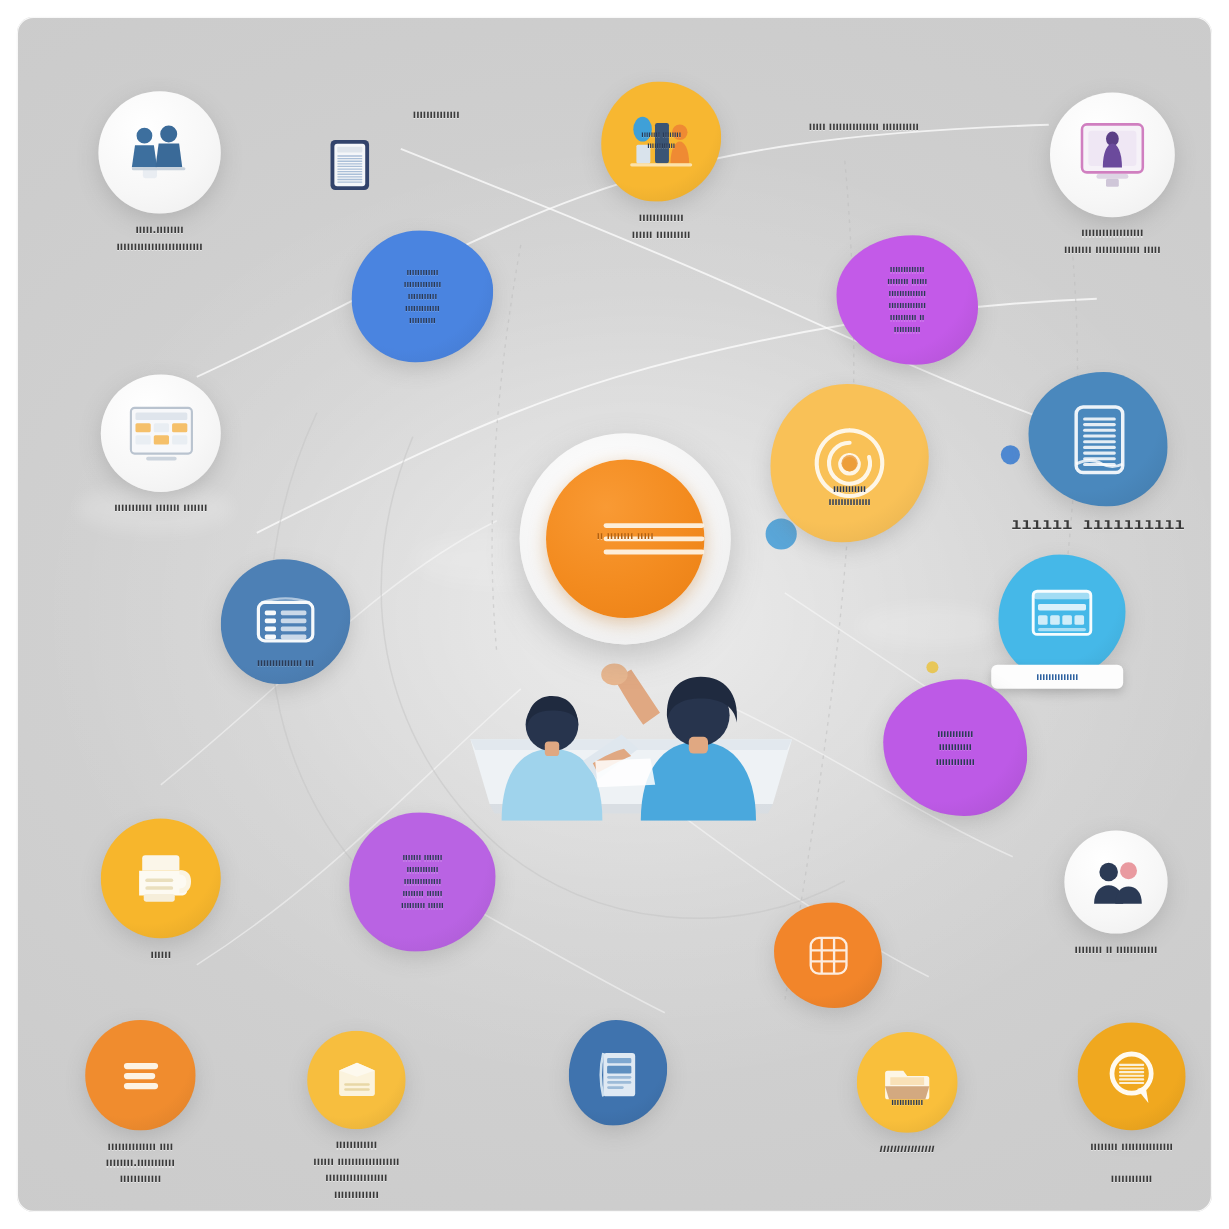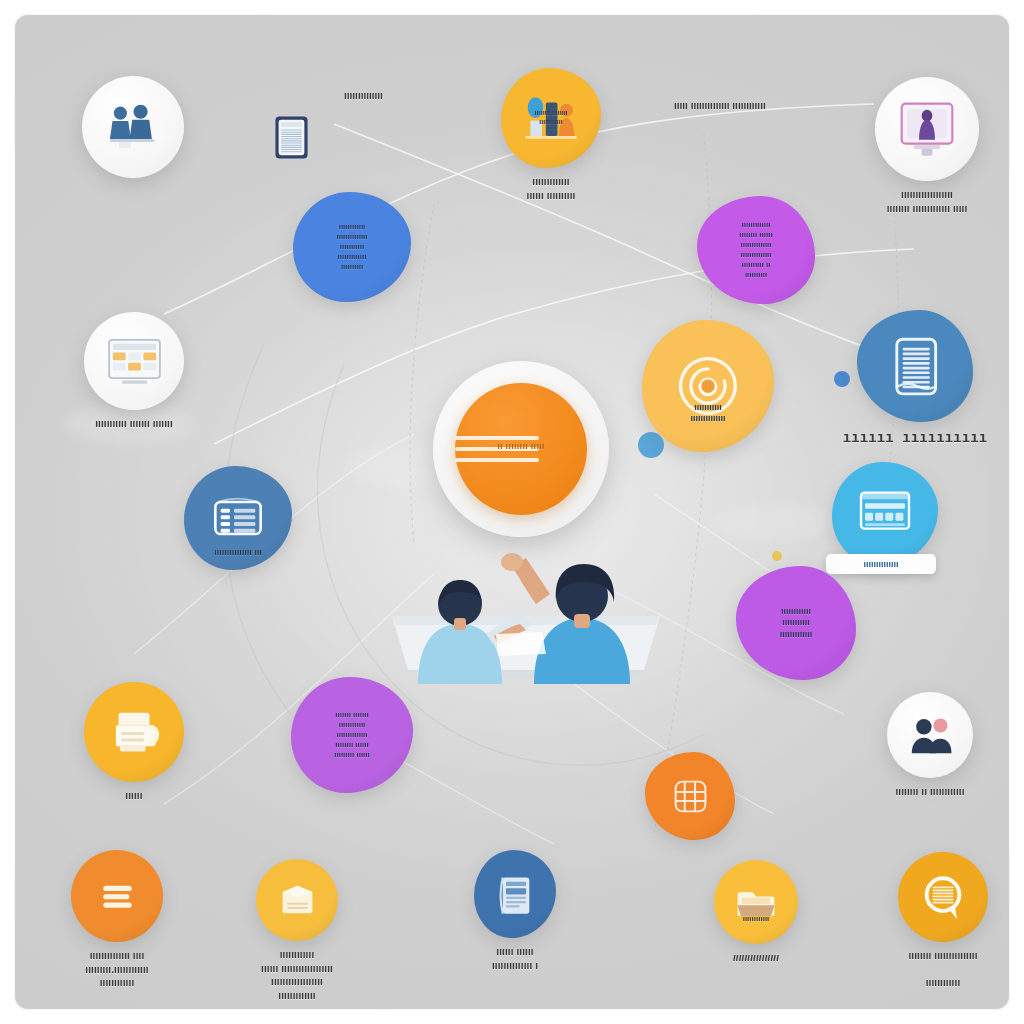--- a/index.html
+++ b/index.html
@@ -20,21 +20,21 @@
       radial-gradient(ellipse 70% 55% at 52% 50%, rgba(255,255,255,0.55) 0%, rgba(255,255,255,0.12) 48%, rgba(255,255,255,0) 72%),
       radial-gradient(ellipse 120% 90% at 50% 50%, #d6d6d6 0%, #cdcdcd 55%, #c8c8c8 100%);
     box-shadow:0 0 0 1px rgba(255,255,255,0.85) inset;
     overflow:hidden;
   }
   
   #links{position:absolute;left:0;top:0;width:996px;height:996px;pointer-events:none;}
   
   .hub{
     position:absolute;border-radius:50%;
-    display:flex;align-items:flex-start;justify-content:center;
+    display:flex;align-items:flex-end;justify-content:center;
   }
   #hub-ring{
     left:419px;top:347px;width:176px;height:176px;
     background:radial-gradient(circle at 42% 34%, #ffffff 0%, #f4f4f4 62%, #e9e9e9 100%);
     box-shadow:0 10px 26px rgba(120,120,120,0.35);
   }
   #hub-core{
     left:441px;top:369px;width:132px;height:132px;
     background:radial-gradient(circle at 38% 30%, #f99a34 0%, #f38b1f 55%, #ea7f14 100%);
     box-shadow:0 4px 14px rgba(190,110,20,0.35);
@@ -159,34 +159,38 @@
     </div>
 
     <div id="accents">
         <div class="dot" style="left: 624px; top: 418px; width: 26px; height: 26px; background: rgb(74, 159, 214); opacity: 0.9;"></div>
         <div class="dot" style="left: 820px; top: 357px; width: 16px; height: 16px; background: rgb(63, 127, 208); opacity: 0.9;"></div>
         <div class="dot" style="left: 758px; top: 537px; width: 10px; height: 10px; background: rgb(233, 196, 74); opacity: 0.9;"></div>
       </div>
 
     <div id="float-labels">
         <div class="floating-label" style="left: 330px; top: 75px; font-size: 10px;">ıııııııııııııı</div>
-        <div class="floating-label" style="left: 660px; top: 85px; font-size: 10px;">ııııı ıııııııııııııı ıııııııııııı</div>
+        <div class="floating-label" style="left: 660px; top: 85px; font-size: 10px;">ııııı ııııııııııııııı ııııııııııı</div>
       </div>
 
     <div id="nodes">
         <div class="node" style="left: 24px; top: 62px; width: 190px;">
           <div class="shape circle white" style="width: 102px; height: 102px;">
             <svg class="ic" viewBox="0 0 48 48" width="63" height="63">
               <rect x="13" y="30" width="9" height="10" rx="1.5" fill="#e9edf2"></rect>
         <path d="M9,13 a5,5 0 1,1 10,0 a5,5 0 1,1 -10,0" fill="#3d6f9e"></path>
         <path d="M8,19 h12 l2,14 h-16 Z" fill="#3d6f9e"></path>
         <path d="M24,12 a5.4,5.4 0 1,1 10.8,0 a5.4,5.4 0 1,1 -10.8,0" fill="#3a6a98"></path>
         <path d="M23,18 h13 l2,15 h-17 Z" fill="#3a6a98"></path>
         <rect x="6" y="33" width="34" height="2" rx="1" fill="#c8d2dc"></rect>
             </svg>
+          </div>
+          <div class="caption" style="font-size: 10px; width: 190px;">
+            <div>ııııı.ıııııııı</div>
+            <div>ııııııııııııııııııııııııı</div>
           </div>
         </div>
         <div class="node" style="left: 207px; top: 78px; width: 140px;">
           <div class="shape" style="width: 72px; height: 90px; background: transparent; box-shadow: none;">
             <svg class="ic" viewBox="0 0 48 56" width="45" height="45">
               <rect x="4" y="2" width="40" height="52" rx="5" fill="#32436b"></rect>
         <rect x="8" y="6" width="32" height="44" rx="3" fill="#f4f6f9"></rect>
         <rect x="11" y="9" width="26" height="6" rx="1" fill="#dfe5ec"></rect>
         <rect x="11" y="18" width="26" height="1.4" rx="0.7" fill="#aabfd8"></rect>
               <rect x="11" y="20.7" width="26" height="1.4" rx="0.7" fill="#aabfd8"></rect>
@@ -418,21 +422,21 @@
         <div class="node" style="left: 15.5px; top: 836px; width: 175px;">
           <div class="shape circle" style="width: 92px; height: 92px; background: radial-gradient(circle at 38% 30%, rgb(240, 140, 46) 0%, rgb(240, 140, 46) 62%, rgba(0, 0, 0, 0.1) 100%), rgb(240, 140, 46);">
             <svg class="ic" viewBox="0 0 48 48" width="57" height="57">
               <rect x="12" y="15" width="24" height="4.4" rx="2.2" fill="#fdf3e3"></rect>
               <rect x="12" y="22" width="22" height="4.4" rx="2.2" fill="#fdf3e3"></rect>
               <rect x="12" y="29" width="24" height="4.4" rx="2.2" fill="#fdf3e3"></rect>
             </svg>
           </div>
           <div class="caption" style="font-size: 10px; width: 175px;">
             <div>ıııııııııııııı ıııı</div>
-            <div>ııııııııı.ıııııııııııı</div>
+            <div>ıııııııı.ııııııııııı</div>
             <div>ıııııııııııı</div>
           </div>
         </div>
         <div class="node" style="left: 190.5px; top: 845px; width: 185px;">
           <div class="shape circle" style="width: 82px; height: 82px; background: radial-gradient(circle at 38% 30%, rgb(247, 190, 62) 0%, rgb(247, 190, 62) 62%, rgba(0, 0, 0, 0.1) 100%), rgb(247, 190, 62);">
             <svg class="ic" viewBox="0 0 48 48" width="51" height="51">
               <path d="M10,16 l14,-6 l14,6 v18 a2,2 0 0,1 -2,2 h-24 a2,2 0 0,1 -2,-2 Z" fill="#fbf3dd"></path>
         <path d="M10,16 l14,-6 l14,6 l-14,5 Z" fill="#fdf9ee"></path>
         <rect x="14" y="26" width="20" height="2" rx="1" fill="#e8d7a6"></rect>
         <rect x="14" y="30" width="20" height="2" rx="1" fill="#e8d7a6"></rect>
@@ -449,24 +453,20 @@
           <div class="shape blob" style="width: 82px; height: 88px; background: radial-gradient(circle at 38% 30%, rgb(63, 115, 174) 0%, rgb(63, 115, 174) 62%, rgba(0, 0, 0, 0.1) 100%), rgb(63, 115, 174);">
             <svg class="ic" viewBox="0 0 48 48" width="51" height="51">
               <rect x="12" y="8" width="25" height="34" rx="2.5" fill="#e8eff7" opacity="0.95"></rect>
         <rect x="15" y="12" width="19" height="4" rx="1" fill="#7fa8d0"></rect>
         <rect x="15" y="18" width="19" height="6" rx="1" fill="#5e8fc0"></rect>
         <rect x="15" y="26" width="19" height="2.2" rx="1.1" fill="#9dbbd8"></rect>
         <rect x="15" y="30" width="19" height="2.2" rx="1.1" fill="#9dbbd8"></rect>
         <rect x="15" y="34" width="13" height="2.2" rx="1.1" fill="#9dbbd8"></rect>
         <path d="M12,8 q-4,17 0,34" fill="none" stroke="#cfe0ee" stroke-width="2"></path>
             </svg>
-          </div>
-          <div class="caption" style="font-size: 10px; width: 160px;">
-            <div>ıııııı ıııııı</div>
-            <div>ıııııııııııııı ı</div>
           </div>
         </div>
         <div class="node" style="left: 662px; top: 846px; width: 160px;">
           <div class="shape circle" style="width: 84px; height: 84px; background: radial-gradient(circle at 38% 30%, rgb(249, 191, 59) 0%, rgb(249, 191, 59) 62%, rgba(0, 0, 0, 0.1) 100%), rgb(249, 191, 59);">
             <svg class="ic" viewBox="0 0 48 48" width="52" height="52">
               <path d="M9,15 h12 l3,4 h15 a2,2 0 0,1 2,2 v14 a2,2 0 0,1 -2,2 h-30 a2,2 0 0,1 -2,-2 v-18 a2,2 0 0,1 2,-2 Z" fill="#fdf6e6"></path>
         <path d="M7,27 h34 l-3,10 h-28 Z" fill="#b06a2c" opacity="0.55"></path>
         <path d="M11,20 h26 v6 h-26 Z" fill="#f7d9a2" opacity="0.7"></path>
             </svg>
             <div class="inner-text" style="top: 64%; transform: none; font-size: 8px;">

